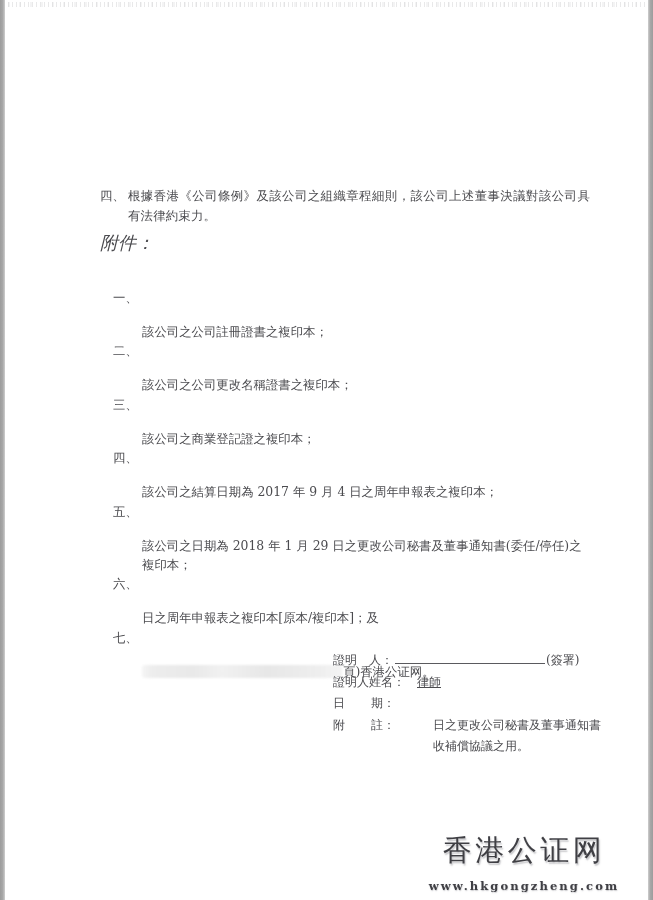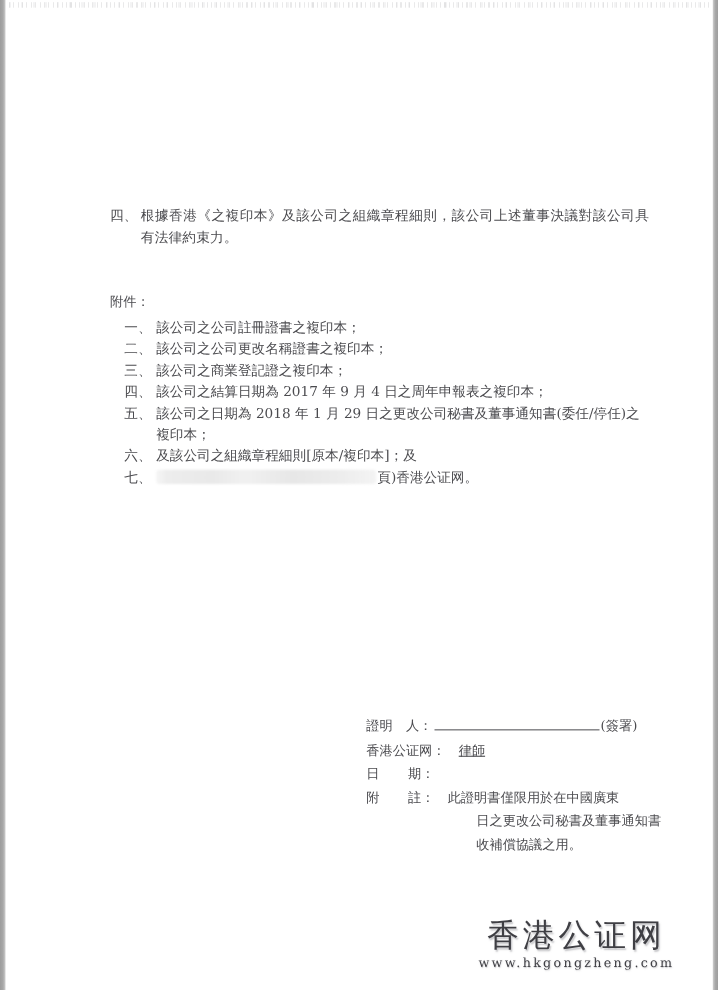--- a/index.html
+++ b/index.html
@@ -75,24 +75,25 @@
     width: 28px;
   }
   .clause-body {
     flex: 1 1 auto;
     text-align: justify;
   }
   
   .attach-heading {
     position: absolute;
     left: 100px;
-    top: 264px;
+    top: 233px;
     color: #4b4b4f;
-    font-size: 12px;
+    font-size: 18px;
     line-height: 20px;
+    font-style: italic;
   }
   
   .attach-list {
     position: absolute;
     left: 113px;
     top: 288px;
     width: 478px;
     color: #4b4b4f;
     font-size: 12.4px;
     line-height: 19.4px;
@@ -100,20 +101,21 @@
   .attach-item {
     display: flex;
     align-items: flex-start;
   }
   .attach-marker {
     flex: 0 0 auto;
     width: 29px;
   }
   .attach-text {
     flex: 1 1 auto;
+    margin-top: 34px;
   }
   .redaction {
     display: inline-block;
     width: 200px;
     height: 13px;
     vertical-align: -2px;
     margin-right: 1px;
     border-radius: 3px;
     background:
       linear-gradient(to right,
@@ -203,43 +205,43 @@
     font-size: 29px;
     font-weight: 400;
     letter-spacing: 3.5px;
     color: #3f3f44;
     line-height: 34px;
     text-shadow: 1px 1.5px 1.5px rgba(150,150,155,0.55);
   }
   .wm-url {
     font-family: "DejaVu Serif", "Liberation Serif", serif;
     font-size: 11.5px;
-    font-weight: 400;
+    font-weight: 700;
     letter-spacing: 2.1px;
     color: #3f3f44;
     line-height: 16px;
-    margin-top: 0;
+    margin-top: 11px;
     text-shadow: 0.5px 1px 1.2px rgba(150,150,155,0.5);
   }
 </style>
 </head>
 <body>
 
 <div class="page">
 
   <div class="edge-strip left"></div>
   <div class="edge-strip right"></div>
   <div class="scan-speckle"></div>
 
   <div class="content">
 
     <div class="clause">
       <div class="clause-row">
         <span class="clause-marker">四、</span>
-        <span class="clause-body">根據香港《之複印本》及該公司之組織章程細則，該公司上述董事決議對該公司具有法律約束力。</span>
+        <span class="clause-body">根據香港《公司條例》及該公司之組織章程細則，該公司上述董事決議對該公司具有法律約束力。</span>
       </div>
     </div>
 
     <div class="attach-heading">附件：</div>
 
     <div class="attach-list">
 
       <div class="attach-item">
         <span class="attach-marker">一、</span>
         <span class="attach-text">該公司之公司註冊證書之複印本；</span>
@@ -260,60 +262,59 @@
         <span class="attach-text">該公司之結算日期為 2017 年 9 月 4 日之周年申報表之複印本；</span>
       </div>
 
       <div class="attach-item">
         <span class="attach-marker">五、</span>
         <span class="attach-text">該公司之日期為 2018 年 1 月 29 日之更改公司秘書及董事通知書(委任/停任)之複印本；</span>
       </div>
 
       <div class="attach-item">
         <span class="attach-marker">六、</span>
-        <span class="attach-text">及該公司之組織章程細則[原本/複印本]；及</span>
+        <span class="attach-text">日之周年申報表之複印本[原本/複印本]；及</span>
       </div>
 
       <div class="attach-item">
         <span class="attach-marker">七、</span>
         <span class="attach-text">
           <span class="redaction"></span><span>頁)香港公证网。</span>
         </span>
       </div>
 
     </div>
 
     <div class="sig-block">
 
       <div class="sig-row">
         <span class="sig-label">證明　人：</span>
         <span class="sig-rule"></span>
         <span class="sig-suffix">(簽署)</span>
       </div>
 
       <div class="sig-row">
-        <span class="sig-label">香港公证网：</span>
+        <span class="sig-label">證明人姓名：</span>
         <span class="sig-value">律師</span>
       </div>
 
 
       <div class="sig-row">
         <span class="sig-label wide">
           <span>日</span>
           <span>期：</span>
         </span>
       </div>
 
       <div class="note-row">
         <span class="note-label">
           <span>附</span>
           <span>註：</span>
         </span>
         <span class="note-body">
-          <div>此證明書僅限用於在中國廣東</div>
           <div class="note-line-indent">日之更改公司秘書及董事通知書</div>
           <div class="note-line-indent">收補償協議之用。</div>
         </span>
       </div>
 
     </div>
 
     <div class="watermark">
       <div class="wm-title">香港公证网</div>
       <div class="wm-url">www.hkgongzheng.com</div>

